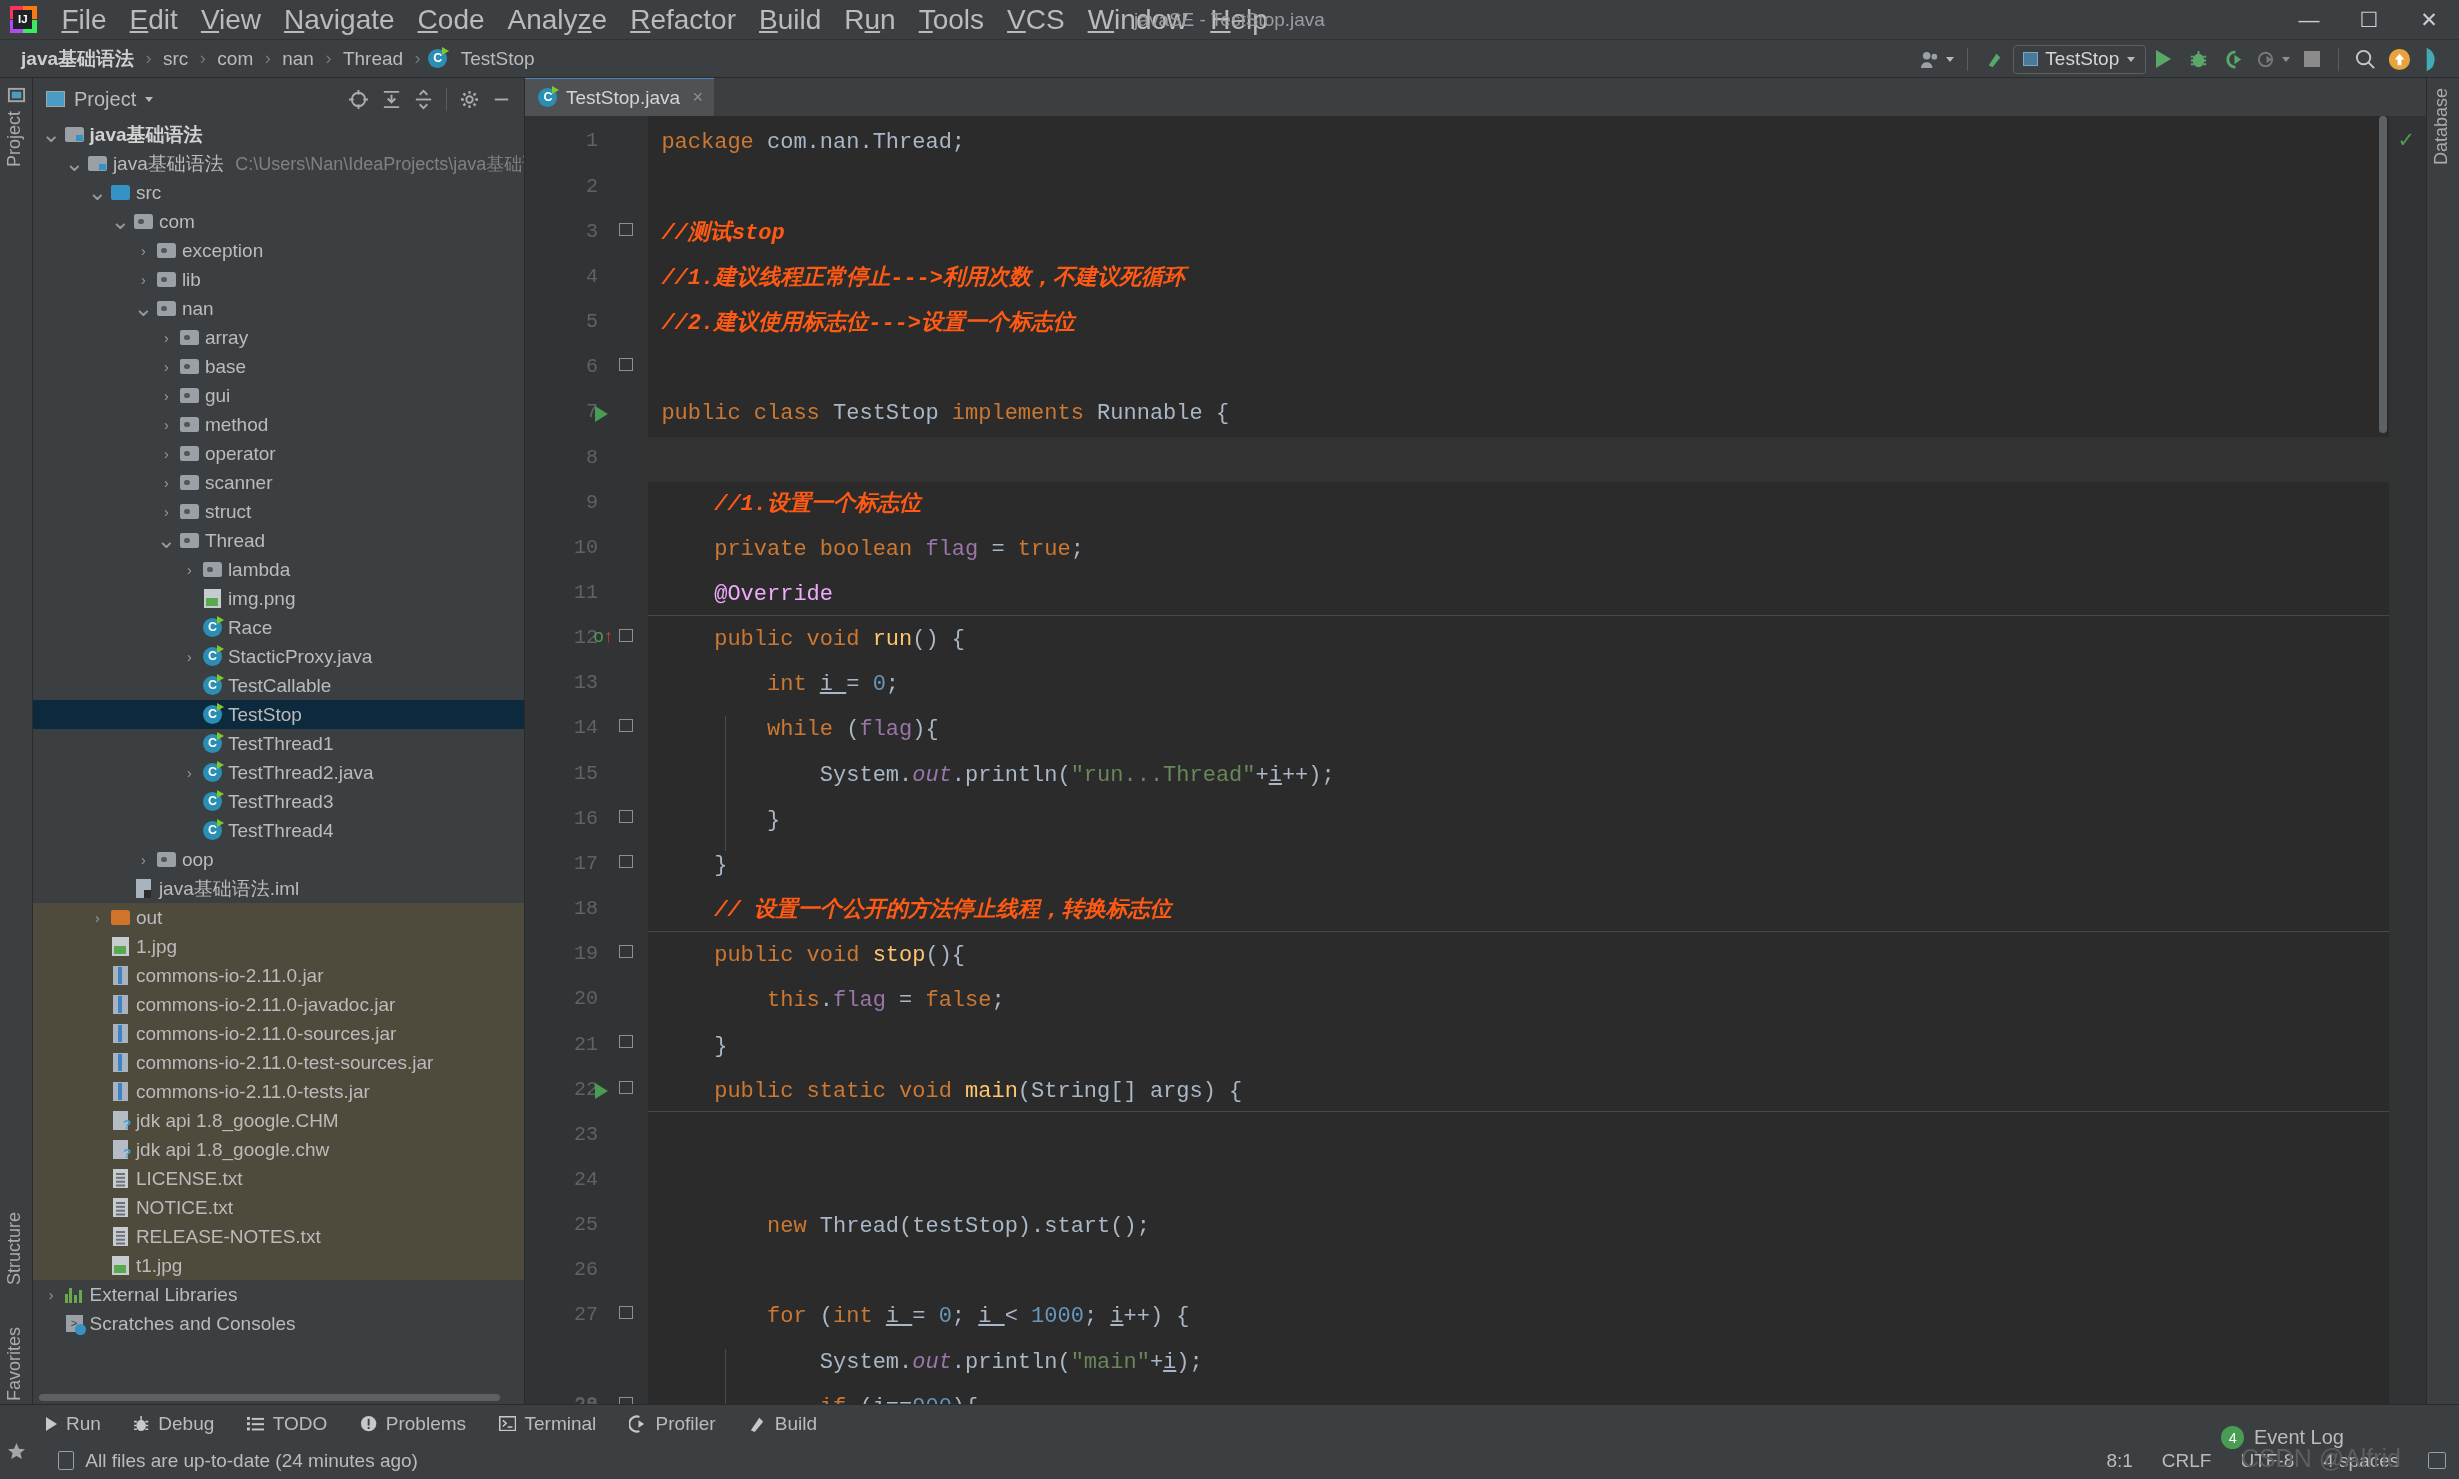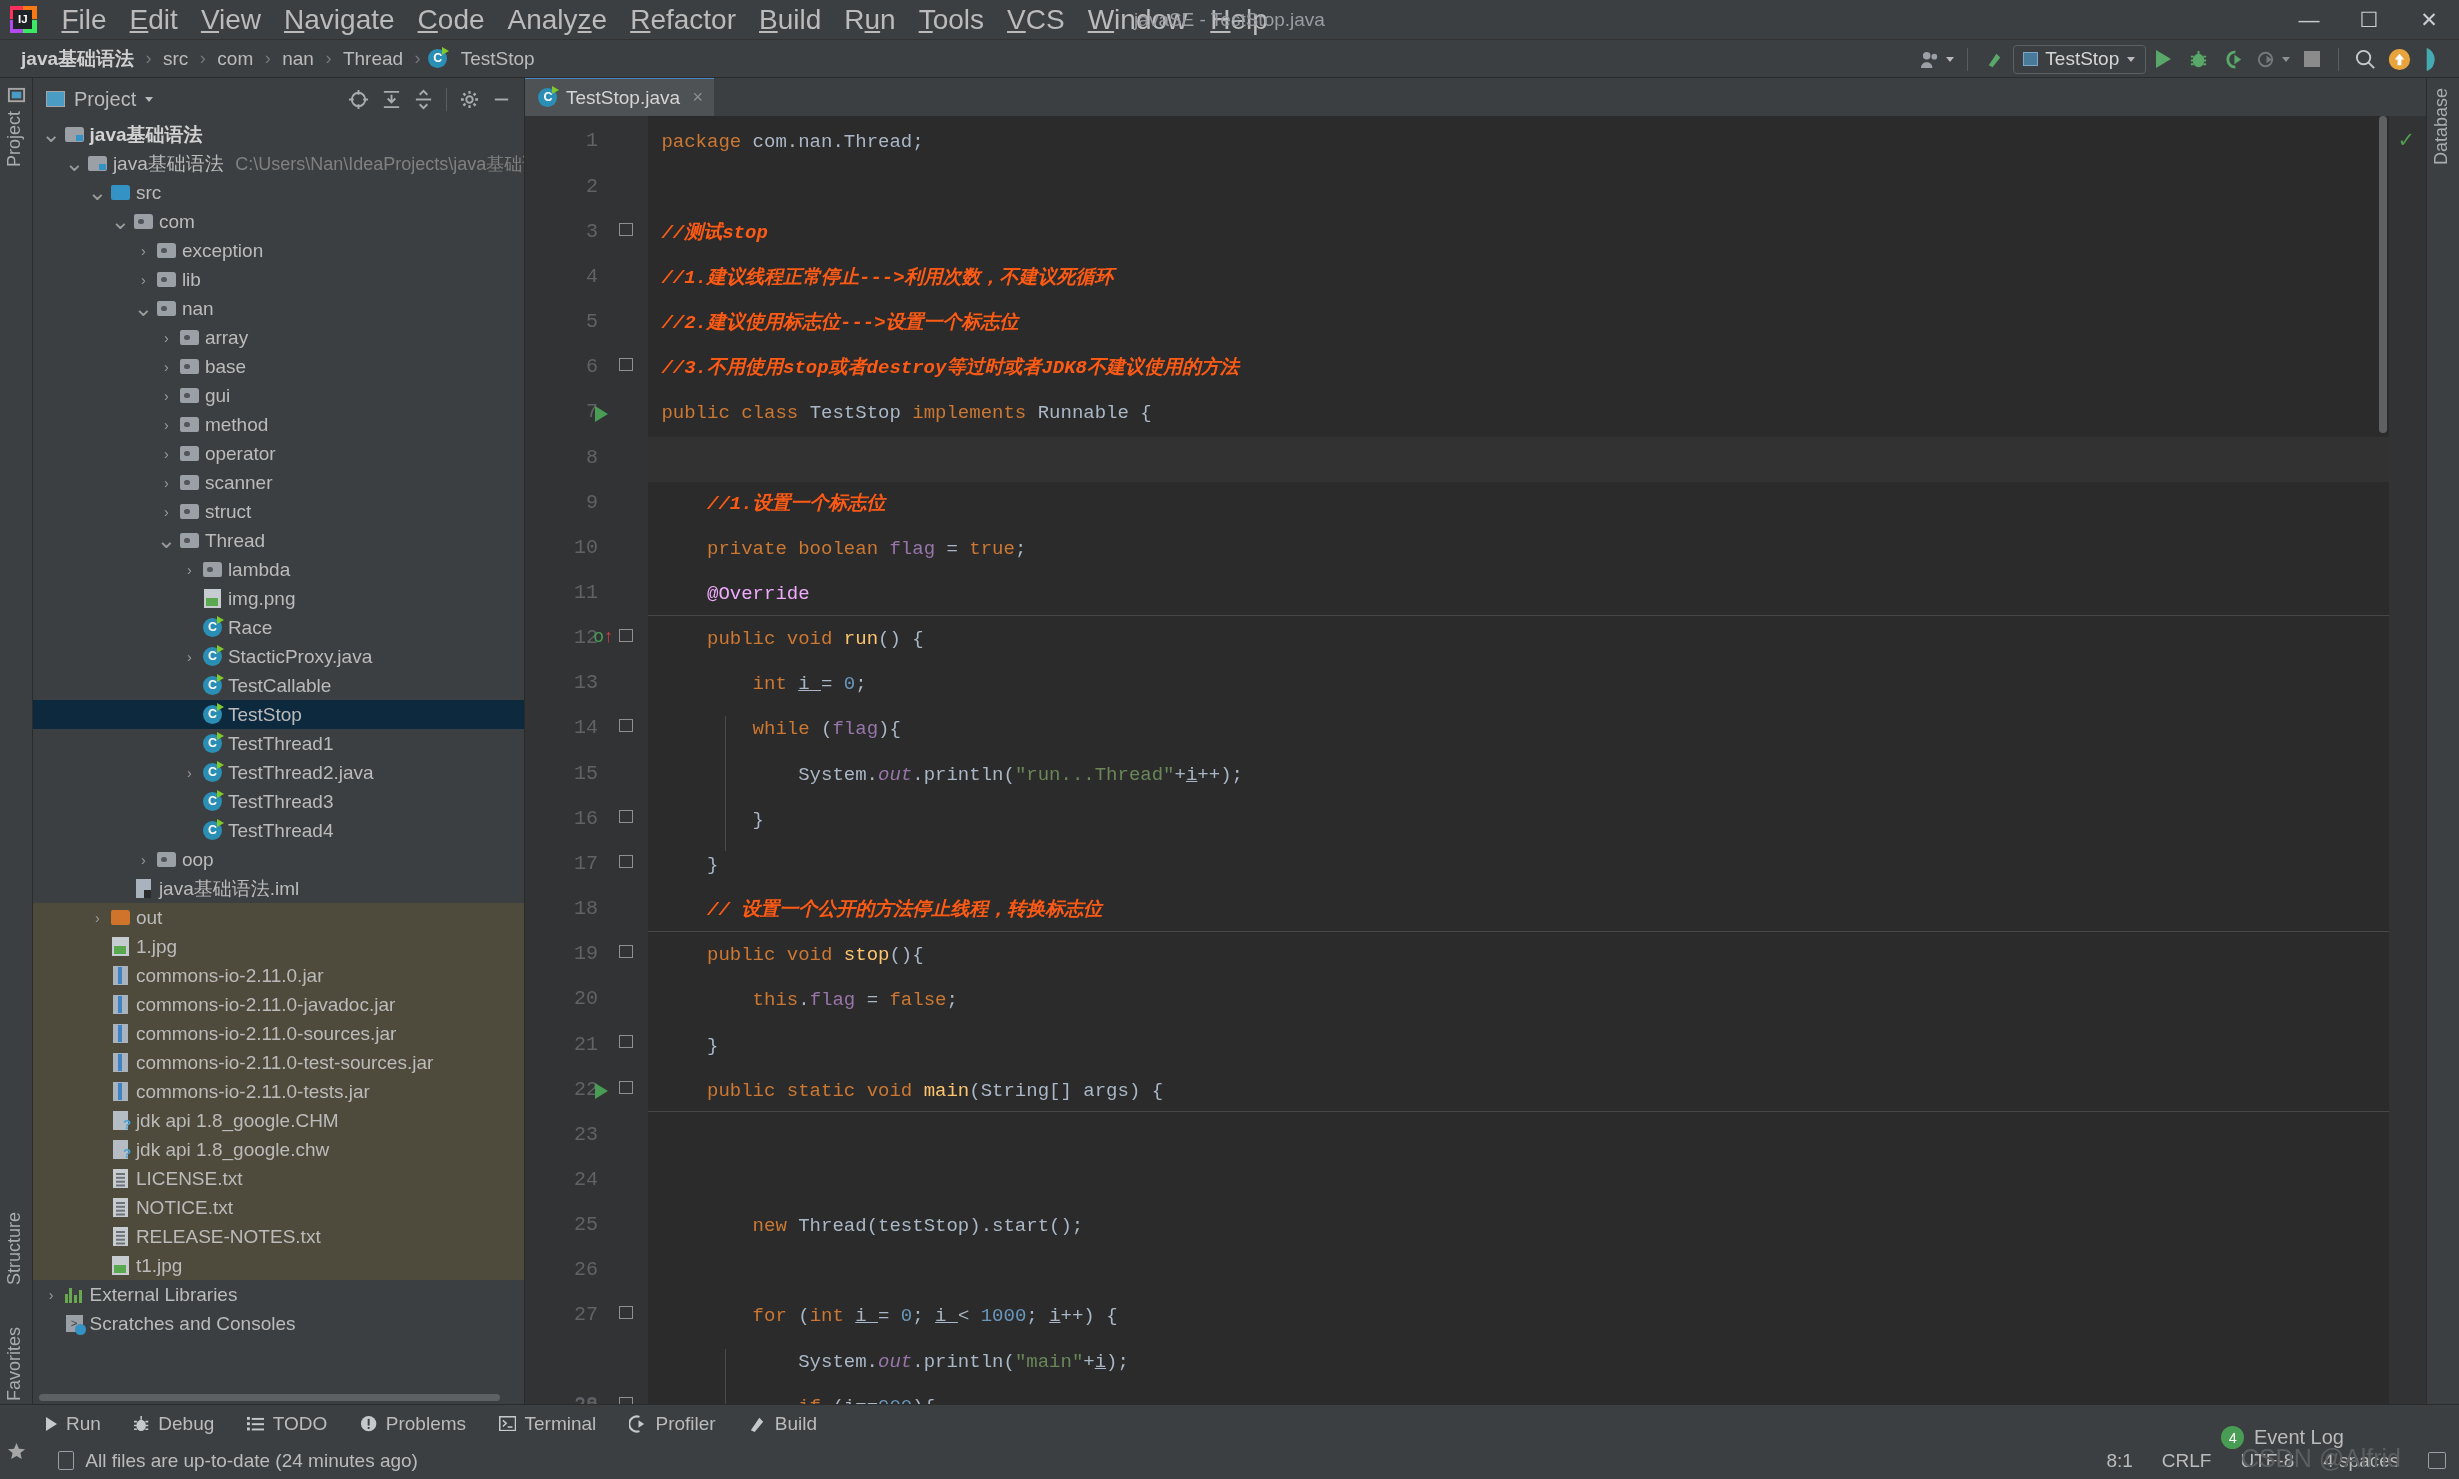--- a/index.html
+++ b/index.html
@@ -94,21 +94,21 @@
   #editor-col { flex:1; display:flex; flex-direction:column; min-width:0; background:#2b2b2b; }
   #tabs { height:38px; background:#3c3f41; display:flex; align-items:flex-end; }
   .tab { height:38px; display:flex; align-items:center; gap:8.6px; padding:0 11.5px 0 13.4px; background:#4e5254; border-top:1.9px solid #4a88c7; font-size:19px; color:#d4d4d4; }
   .tab .x { color:#8e9194; font-size:18px; margin-left:3.8px; }
   #ed-wrap { flex:1; display:flex; position:relative; overflow:hidden; }
   #gutter { width:123px; flex:0 0 123px; background:#313335; position:relative; }
   .gl { position:absolute; right:50px; color:#606366; font-size:20px; font-family:"Liberation Mono", monospace; text-align:right; width:58px; }
   .gmark { position:absolute; }
   .fold { position:absolute; right:13.4px; width:15.4px; height:15.4px; color:#8d9093; font-size:12.5px; text-align:center; line-height:13.4px; }
   .fold b { display:block; width:13.4px;height:13.4px;border:1px solid #8d9093; }
-  #code { flex:1; position:relative; background:#2b2b2b; font-family:"Liberation Mono","DejaVu Sans Mono",monospace; font-size:19px; overflow:hidden;text-align:right; }
+  #code { flex:1; position:relative; background:#2b2b2b; font-family:"Liberation Mono","DejaVu Sans Mono",monospace; font-size:22px; overflow:hidden;text-align:right; }
   .cl { position:absolute; left:13.4px; white-space:pre; line-height:27px; }
   .caretline { position:absolute; left:0; right:0; background:#323232; }
   .hl-line { position:absolute; left:0; right:0; height:1px; background:#474747; }
   .indent { position:absolute; width:1px; background:#4b4b4b; }
   .kw { color:#cc7832; }
   .str { color:#6a8759; }
   .num { color:#6897bb; }
   .cmt { color:#ff5a14; font-style:italic; font-weight:bold; }
   .ann { color:#f0abfc; }
   .fld { color:#9876aa; }
@@ -694,21 +694,20 @@
           <div class="gl" style="top: 1278px;">29</div>
           <div class="fold" style="top: 1281px;">
             <b></b>
           </div>
         </div>
       <div id="code">
           <div class="cl" style="top: 13.4px;"><span class="kw">package </span><span class="pl">com.nan.Thread;</span></div>
           <div class="cl" style="top: 104px;"><span class="cmt">//测试stop</span></div>
           <div class="cl" style="top: 149px;"><span class="cmt">//1.建议线程正常停止---&gt;利用次数，不建议死循环</span></div>
           <div class="cl" style="top: 194px;"><span class="cmt">//2.建议使用标志位---&gt;设置一个标志位</span></div>
-          <div class="cl" style="top: 239px;"><span class="cmt">//3.不用使用stop或者destroy等过时或者JDK8不建议使用的方法</span></div>
           <div class="cl" style="top: 284px;"><span class="kw">public class </span><span class="pl">TestStop </span><span class="kw">implements </span><span class="pl">Runnable {</span></div>
           <div class="caretline" style="top: 321px; height: 45px;"></div>
           <div class="cl" style="top: 375px;"><span class="pl">    </span><span class="cmt">//1.设置一个标志位</span></div>
           <div class="cl" style="top: 420px;"><span class="pl">    </span><span class="kw">private boolean </span><span class="fld">flag </span><span class="pl">= </span><span class="kw">true</span><span class="pl">;</span></div>
           <div class="cl" style="top: 465px;"><span class="pl">    </span><span class="ann">@Override</span></div>
           <div class="cl" style="top: 510px;"><span class="pl">    </span><span class="kw">public void </span><span class="mth">run</span><span class="pl">() {</span></div>
           <div class="cl" style="top: 555px;"><span class="pl">        </span><span class="kw">int </span><span class="lv">i </span><span class="pl">= </span><span class="num">0</span><span class="pl">;</span></div>
           <div class="cl" style="top: 600px;"><span class="pl">        </span><span class="kw">while </span><span class="pl">(</span><span class="fld">flag</span><span class="pl">){</span></div>
           <div class="cl" style="top: 646px;"><span class="pl">            System.</span><span class="sfld">out</span><span class="pl">.println(</span><span class="str">"run...Thread"</span><span class="pl">+</span><span class="lv">i</span><span class="pl">++);</span></div>
           <div class="cl" style="top: 691px;"><span class="pl">        }</span></div>

